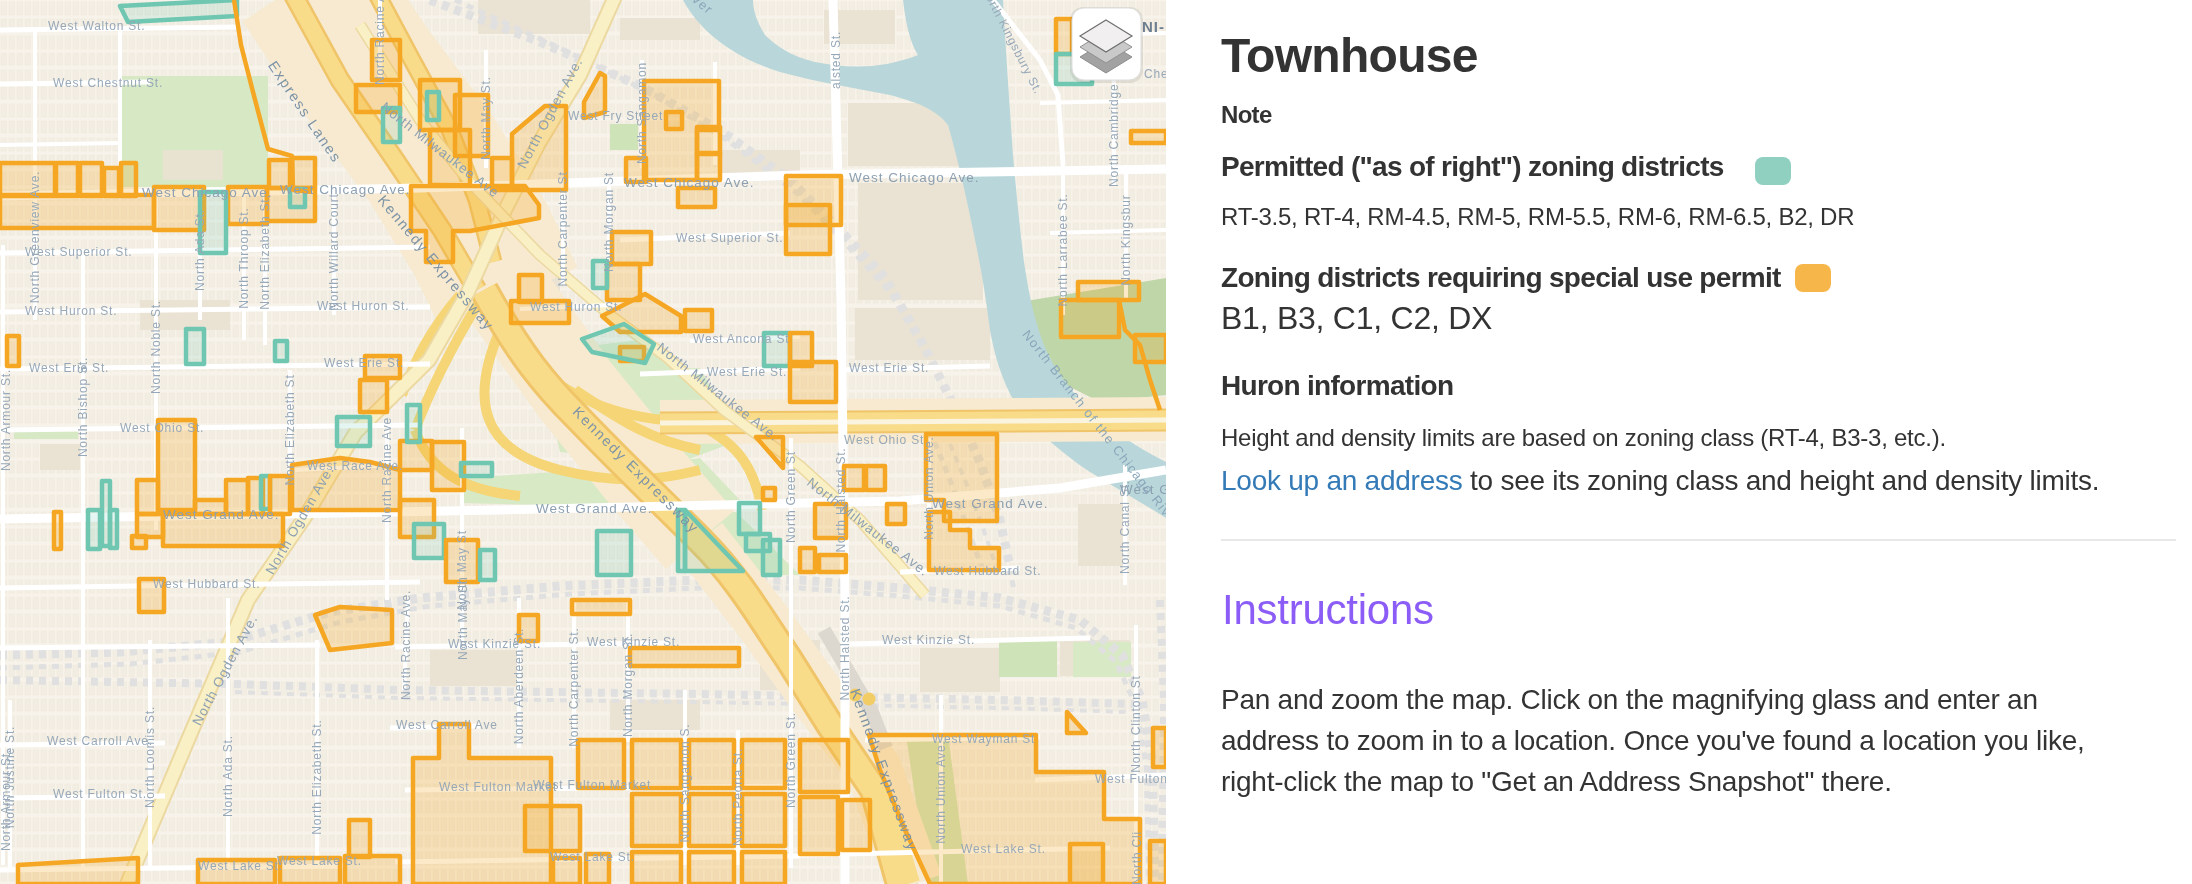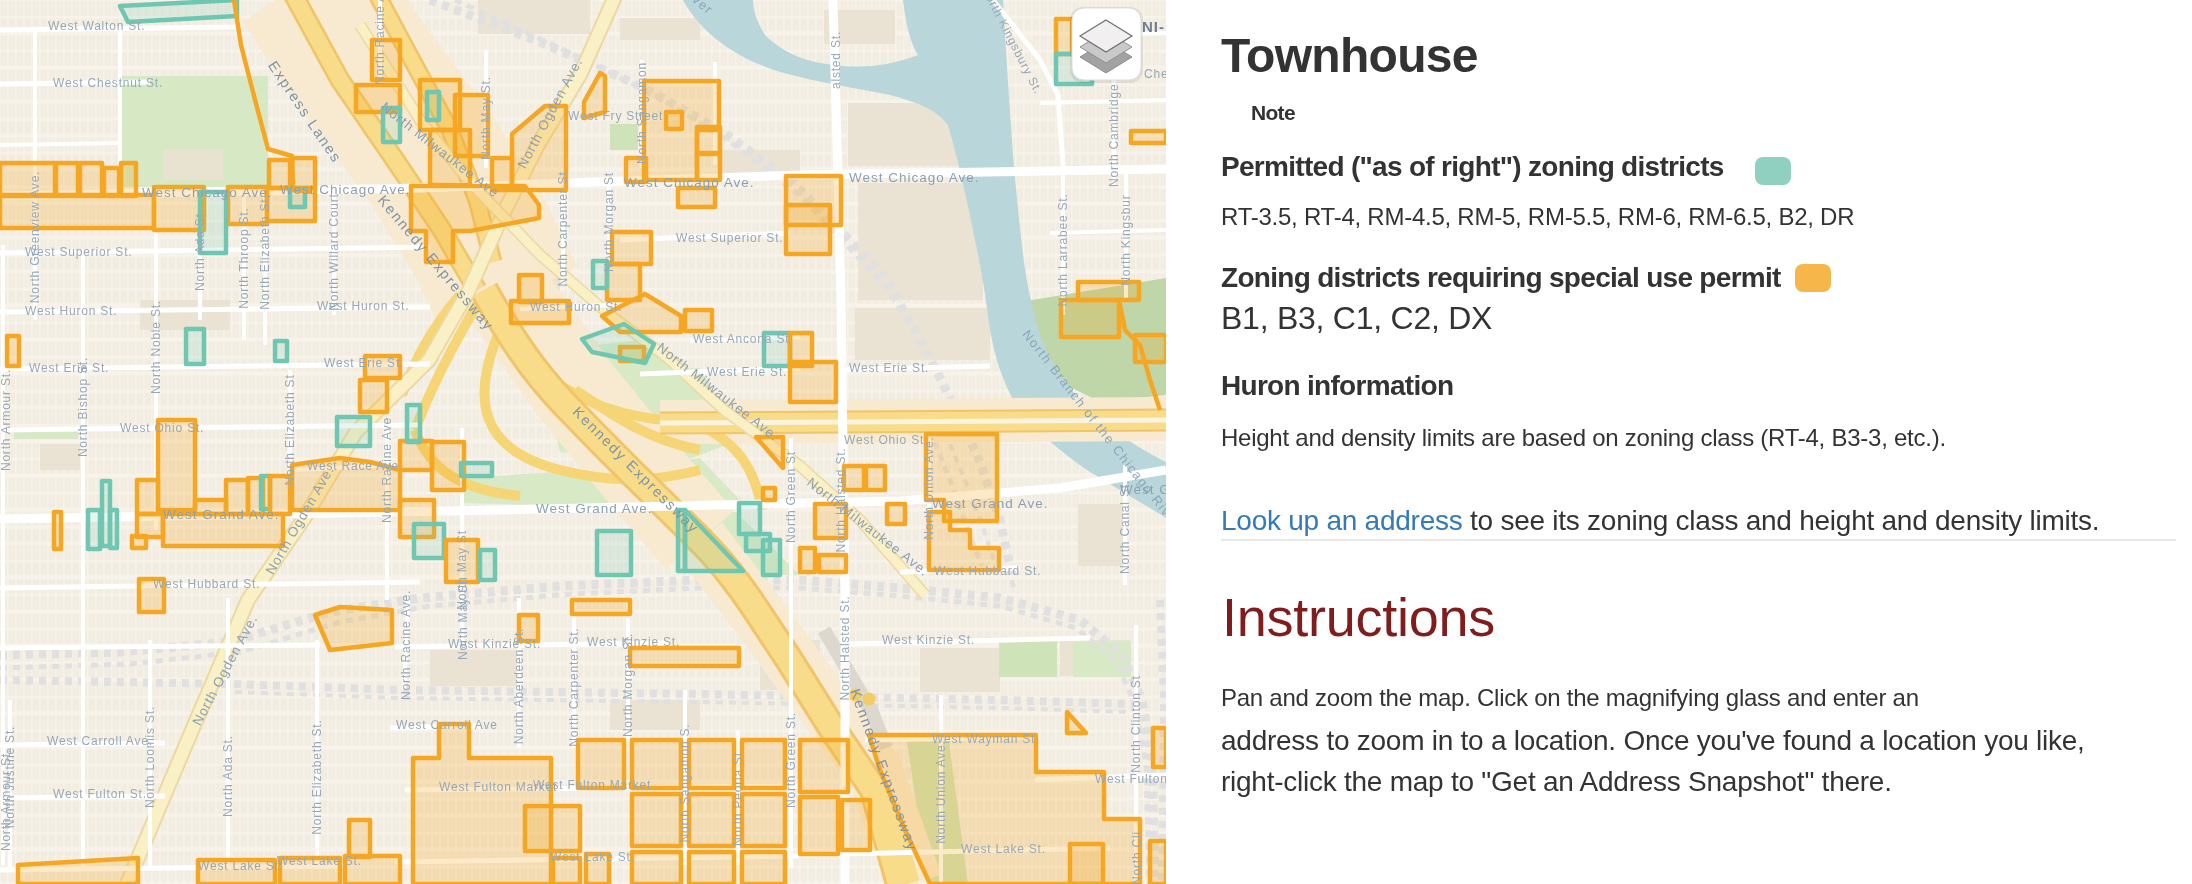--- a/index.html
+++ b/index.html
@@ -676,43 +676,43 @@
 
 <path d="M1106,20 L1132,36 L1106,52 L1080,36 Z" fill="#f1efef" stroke="#6f6f6f" stroke-width="1.2"></path>
 </g>
 </svg>
   </div>
 
   <div id="panel">
 
     <div class="t b" style="left:55px;top:28px;font-size:48px;">Townhouse</div>
 
-    <div class="t b" style="left:55px;top:100.5px;font-size:21px;margin-left:30px;">Note</div>
+    <div class="t b" style="left:55px;top:100.5px;font-size:24px;">Note</div>
 
     <div class="t b" style="left:55px;top:151px;font-size:28px;">Permitted ("as of right") zoning districts</div>
 
     <div class="sw" style="left:589px;top:157px;background:#8fd0c1;"></div>
 
     <div class="t" style="left:55px;top:203px;font-size:24px;">RT-3.5, RT-4, RM-4.5, RM-5, RM-5.5, RM-6, RM-6.5, B2, DR</div>
 
     <div class="t b" style="left:55px;top:261.5px;font-size:28px;">Zoning districts requiring special use permit</div>
 
     <div class="sw" style="left:629px;top:264px;background:#f7b64a;"></div>
 
     <div class="t" style="left:55px;top:300px;font-size:32px;">B1, B3, C1, C2, DX</div>
 
     <div class="t b" style="left:55px;top:370px;font-size:28px;">Huron information</div>
 
     <div class="t" style="left:55px;top:423.5px;font-size:24px;">Height and density limits are based on zoning class (RT-4, B3-3, etc.).</div>
 
-    <div class="t" style="left:55px;top:464.5px;font-size:28px;margin-top:40px;"><span style="color:#337ab7;">Look up an address</span> to see its zoning class and height and density limits.</div>
+    <div class="t" style="left:55px;top:464.5px;font-size:28px;"><span style="color:#337ab7;">Look up an address</span> to see its zoning class and height and density limits.</div>
 
     <div style="position:absolute;left:55px;top:539px;width:955px;height:2px;background:#e8e8e8;"></div>
 
-    <div class="t" style="left:56px;top:586px;font-size:54px;color:#7f1d1d;">Instructions</div>
-
-    <div class="t" style="left:55px;top:683.5px;font-size:24px;">Pan and zoom the map. Click on the magnifying glass and enter an</div>
+    <div class="t" style="left:56px;top:586px;font-size:42px;color:#8b5cf6;">Instructions</div>
+
+    <div class="t" style="left:55px;top:683.5px;font-size:28px;">Pan and zoom the map. Click on the magnifying glass and enter an</div>
 
     <div class="t" style="left:55px;top:724.5px;font-size:28px;text-align:center;">address to zoom in to a location. Once you've found a location you like,</div>
 
     <div class="t" style="left:55px;top:765.5px;font-size:28px;">right-click the map to "Get an Address Snapshot" there.</div>
   </div>
 </div>
 
 </body></html>

